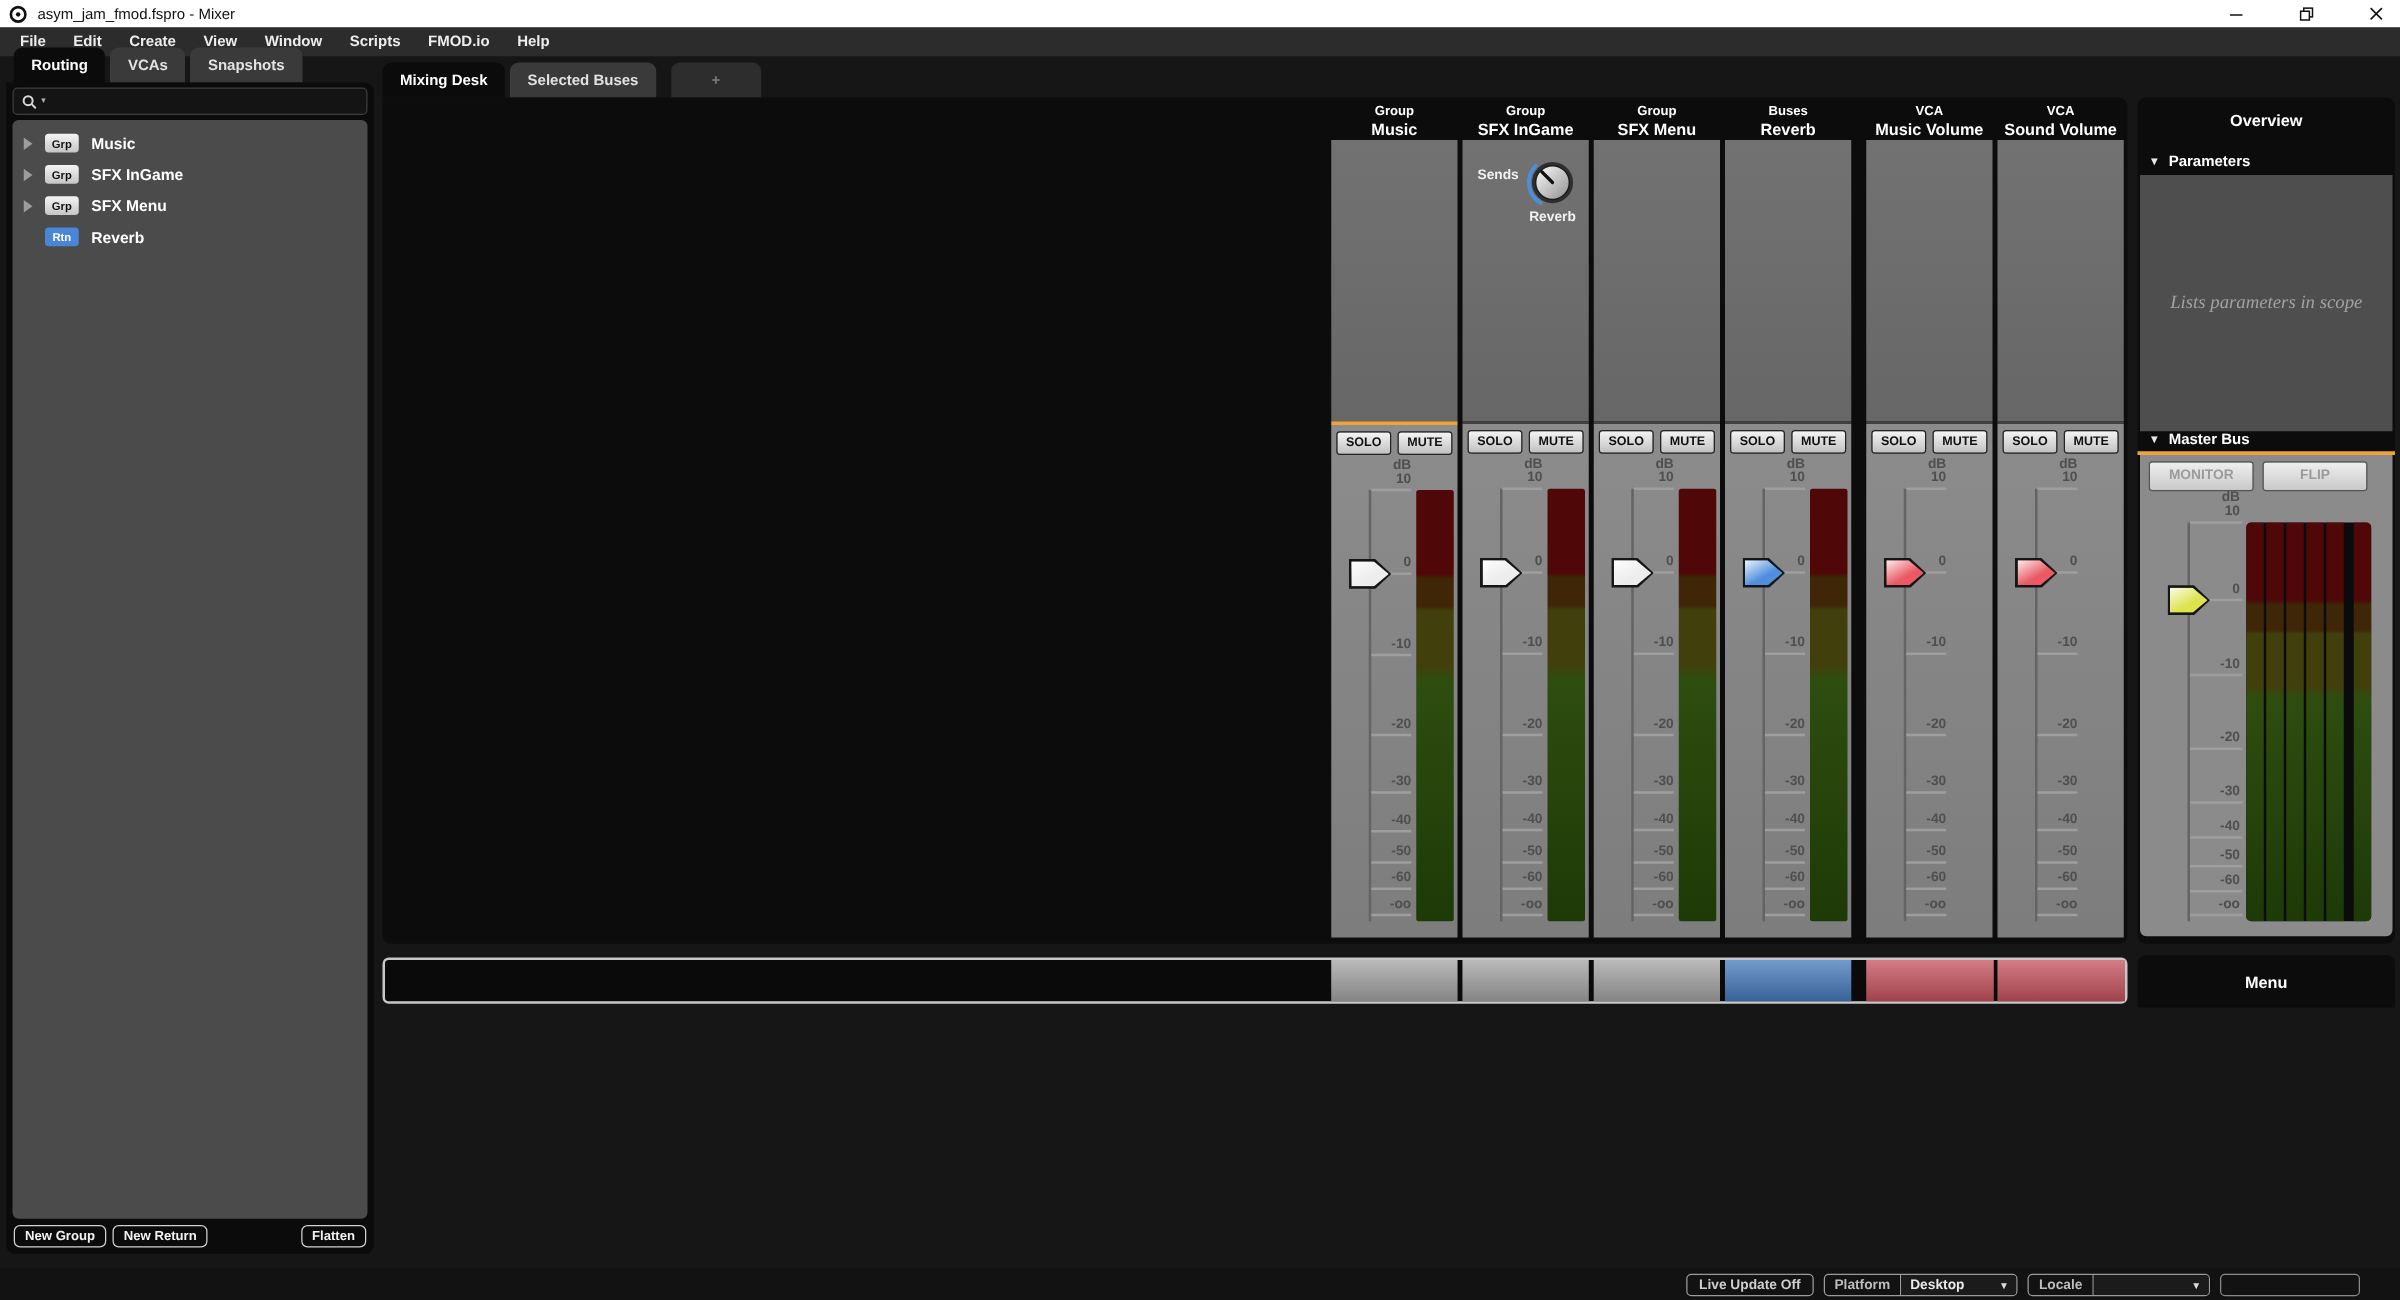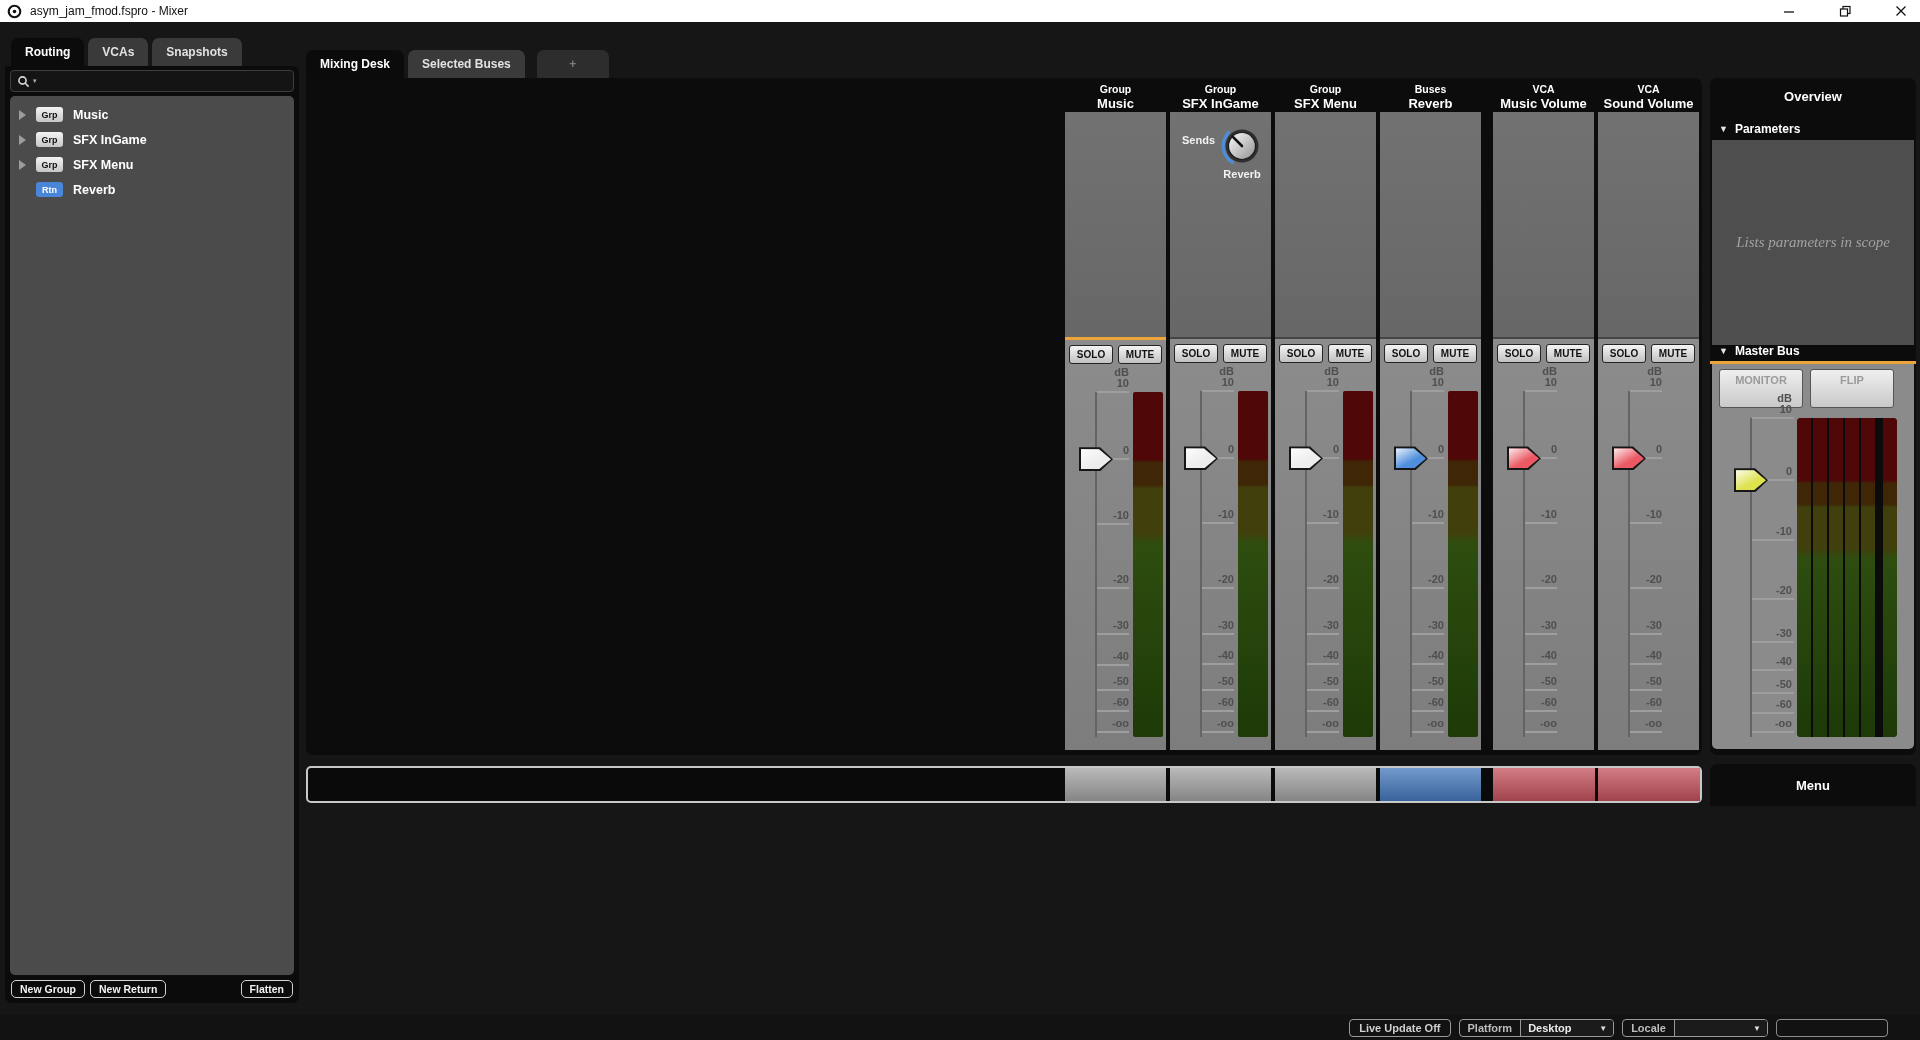--- a/index.html
+++ b/index.html
@@ -75,21 +75,21 @@
 .ov-title{height:34px;line-height:38px;text-align:center;color:#fff;font-size:13px;font-weight:700;}
 .section-header{position:absolute;left:0;right:0;height:22px;line-height:22px;color:#fff;font-size:12px;font-weight:700;padding-left:9px;}
 .tri{font-size:9px;margin-right:7px;vertical-align:1px;color:#e8e8e8;}
 .param-header{top:40px;}
 .param-body{position:absolute;top:62px;left:2px;right:2px;height:205px;background:#4e4e4e;display:flex;align-items:center;justify-content:center;}
 .hint-text{font-family:"Liberation Serif",serif;font-style:italic;font-size:15px;color:#a2a2a2;}
 .master-header{top:262px;}
 .orange-line{position:absolute;top:283px;left:0;right:0;height:3px;background:#eca43b;}
 .master-body{position:absolute;top:286px;left:2px;right:2px;bottom:6px;background:#8b8b8b;border-radius:0 0 5px 5px;}
 .mb-buttons{position:absolute;top:5px;left:7px;display:flex;gap:7px;}
-.mf-btn{width:84px;height:39px;background:linear-gradient(#efefef,#c9c9c9);border:1px solid #555;border-radius:3px;color:#9a9a9a;font-size:11px;font-weight:700;text-align:center;line-height:20px;}
+.mf-btn{width:84px;height:24px;background:linear-gradient(#efefef,#c9c9c9);border:1px solid #555;border-radius:3px;color:#9a9a9a;font-size:11px;font-weight:700;text-align:center;line-height:20px;}
 
 
 .ribbon{position:absolute;left:306px;top:766px;width:1396px;height:37px;background:#0a0a0a;border:2px solid #c8c8c8;border-radius:5px;}
 .ribbon-seg{position:absolute;top:0;bottom:0;}
 .deck-label{position:absolute;left:1710px;top:764px;width:206px;height:42px;background:#0c0c0c;border-radius:7px 7px 0 0;display:flex;align-items:center;justify-content:center;color:#fff;font-weight:700;font-size:13px;}
 .deck-body{position:absolute;left:306px;top:806px;width:1610px;height:209px;background:#0c0c0c;border-radius:7px;display:flex;align-items:center;justify-content:center;}
 .deck-msg{font-family:"Liberation Serif",serif;font-style:italic;font-size:16px;color:#9595a5;}
 
 
 .statusbar{position:absolute;left:0;right:0;bottom:0;height:25px;background:#121212;display:flex;align-items:center;justify-content:flex-end;gap:8px;padding-right:32px;}
@@ -125,20 +125,30 @@
       </div>
       <div class="win-btn">
         <svg width="12" height="12">
           <line x1="1.5" y1="1.5" x2="10.5" y2="10.5" stroke="#111" stroke-width="1.3"></line>
           <line x1="10.5" y1="1.5" x2="1.5" y2="10.5" stroke="#111" stroke-width="1.3"></line>
         </svg>
       </div>
     </div>
   </div>
 
+  <div class="menubar" id="menubar">
+      <div class="menu-item">File</div>
+      <div class="menu-item">Edit</div>
+      <div class="menu-item">Create</div>
+      <div class="menu-item">View</div>
+      <div class="menu-item">Window</div>
+      <div class="menu-item">Scripts</div>
+      <div class="menu-item">FMOD.io</div>
+      <div class="menu-item">Help</div>
+    </div>
 
   <div class="browser-panel">
     <div class="tabs" id="browser-tabs">
         <div class="tab active">Routing</div>
         <div class="tab">VCAs</div>
         <div class="tab">Snapshots</div>
       </div>
     <div class="browser-body">
       <div class="search-row">
         <div class="search-box">

